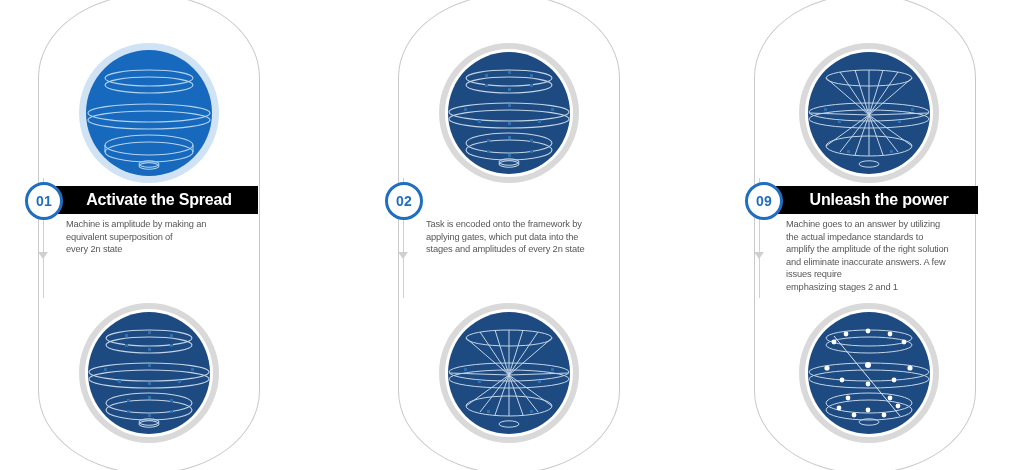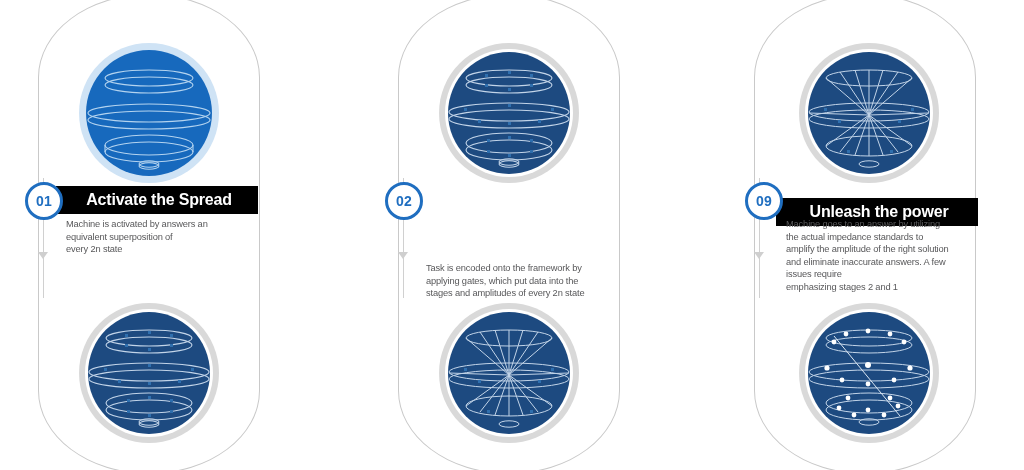--- a/index.html
+++ b/index.html
@@ -151,21 +151,21 @@
       </svg>
     </div>
 
     <div class="badge" style="left:25px; top:182px;">
       <span>01</span>
     </div>
     <div class="title-bar" style="left:56px; top:186px; width:202px;">
       <div class="title-text">Activate the Spread</div>
     </div>
 
-    <div class="body-text" style="left:66px; top:218px; width:200px;">Machine is activated by answers an
+    <div class="body-text" style="left:66px; top:218px; width:200px;">Machine is amplitude by making an
 equivalent superposition of
 every  2n state</div>
 
     <div class="sphere-wrap" style="left:74px; top:298px;">
       <svg viewBox="0 0 150 150" xmlns="http://www.w3.org/2000/svg">
         <circle cx="75" cy="75" r="70" fill="#d9d9d9"></circle>
         <circle cx="75" cy="75" r="64" fill="#ffffff"></circle>
         <circle cx="75" cy="75" r="61" fill="#1d4a80"></circle>
         <g fill="none" stroke="#c2d4e8" stroke-width="1.1">
           <ellipse cx="75" cy="40" rx="43" ry="8"></ellipse>
@@ -241,21 +241,21 @@
           <rect x="74" y="116" width="3" height="3"></rect>
             <rect x="96" y="112" width="3" height="3"></rect>
         </g>
       </svg>
     </div>
 
     <div class="badge" style="left:25px; top:182px;">
       <span>02</span>
     </div>
 
-    <div class="body-text" style="left:66px; top:218px; width:210px;margin-top:44px;">Task is encoded onto the framework by
+    <div class="body-text" style="left:66px; top:218px; width:210px;">Task is encoded onto the framework by
 applying gates, which put data into the
 stages and amplitudes of every 2n state</div>
 
     <div class="sphere-wrap" style="left:74px; top:298px;">
       <svg viewBox="0 0 150 150" xmlns="http://www.w3.org/2000/svg">
         <circle cx="75" cy="75" r="70" fill="#d9d9d9"></circle>
         <circle cx="75" cy="75" r="64" fill="#ffffff"></circle>
         <circle cx="75" cy="75" r="61" fill="#1d4a80"></circle>
         <g fill="none" stroke="#c2d4e8" stroke-width="1.0">
           <ellipse cx="75" cy="40" rx="43" ry="8"></ellipse>
@@ -306,21 +306,21 @@
             <rect x="104" y="82" width="3" height="3"></rect>
           <rect x="53" y="112" width="3" height="3"></rect>
             <rect x="96" y="112" width="3" height="3"></rect>
         </g>
       </svg>
     </div>
 
     <div class="badge" style="left:29px; top:182px;">
       <span>09</span>
     </div>
-    <div class="title-bar" style="left:60px; top:186px; width:202px;margin-top:12px;">
+    <div class="title-bar" style="left:60px; top:186px; width:202px;">
       <div class="title-text">Unleash the power</div>
     </div>
 
     <div class="body-text" style="left:70px; top:218px; width:215px;">Machine goes to an answer by utilizing
 the actual impedance standards to
 amplify the amplitude of the right solution
 and eliminate inaccurate answers. A few
 issues require
 emphasizing stages 2 and 1</div>
 

